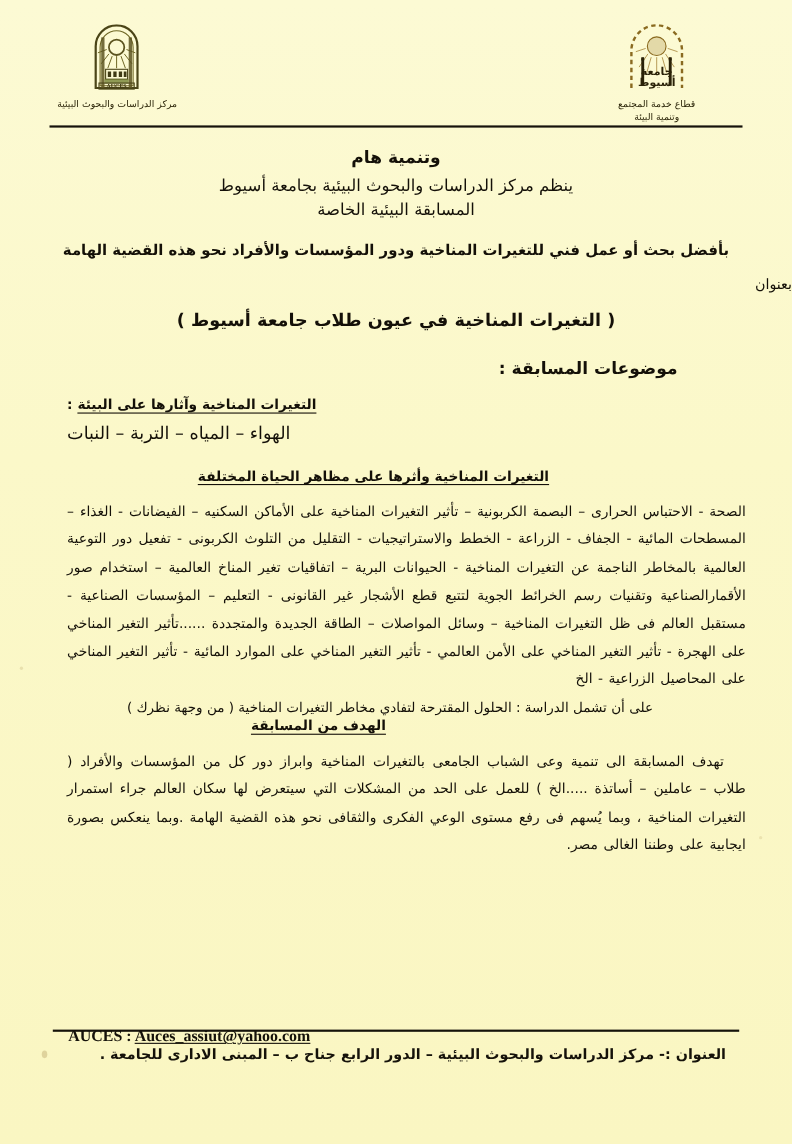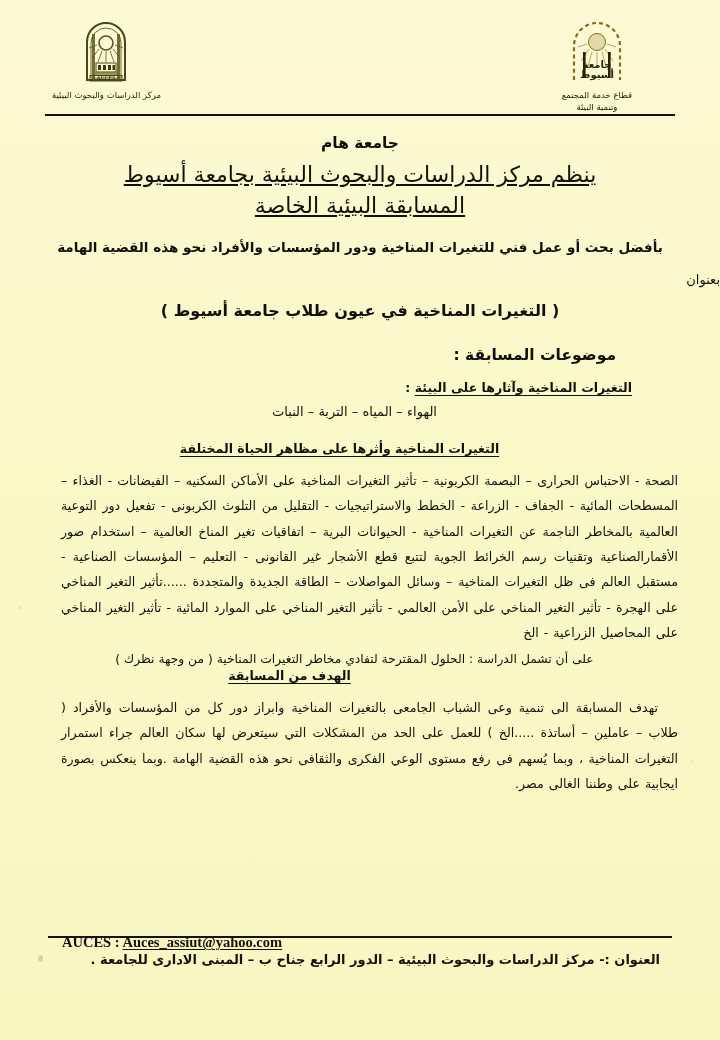--- a/index.html
+++ b/index.html
@@ -65,24 +65,23 @@
     margin-top: 24px;
   }
   .t-announce {
     font-size: 15.5px;
     font-weight: bold;
     letter-spacing: .5px;
     margin-bottom: 7px;
     color: #141008;
   }
   .t-line2, .t-line3 {
-    font-size: 22px;
+    font-size: 15px;
     line-height: 1.42;
     color: #141008;
-    text-decoration: underline;
   }
 
   .subtitle {
     text-align: center;
     font-size: 13.5px;
     font-weight: bold;
     margin-top: 16px;
     padding: 0 34px;
     line-height: 1.5;
     color: #141008;
@@ -111,32 +110,32 @@
     font-weight: bold;
     text-align: right;
     margin-top: 26px;
     padding-right: 62px;
     color: #141008;
     letter-spacing: -0.3px;
   }
   .sub-head {
     font-size: 12.5px;
     font-weight: bold;
-    text-align: right;
+    text-align: left;
     margin-top: 16px;
     padding-right: 46px;
     color: #141008;
   }
   .sub-head span.u {
     text-decoration: underline;
     text-underline-offset: 3px;
   }
   .sub-list {
-    font-size: 13px;
-    text-align: center;
+    font-size: 16px;
+    text-align: left;
     margin-top: 9px;
     padding-right: 30px;
     color: #141008;
   }
   .sub-head2 {
     font-size: 12.5px;
     font-weight: bold;
     text-align: center;
     margin-top: 22px;
     padding-right: 60px;
@@ -281,21 +280,21 @@
       <div class="logo-caption two-line">
         <div>قطاع خدمة المجتمع</div>
         <div>وتنمية البيئة</div>
       </div>
     </div>
 
     <hr class="hr-top">
   </div>
 
   <div class="titles">
-    <div class="t-announce">جامعة هام</div>
+    <div class="t-announce">وتنمية هام</div>
     <div class="t-line2">ينظم مركز الدراسات والبحوث البيئية بجامعة أسيوط</div>
     <div class="t-line3">المسابقة البيئية الخاصة</div>
   </div>
 
   <div class="subtitle">بأفضل بحث أو عمل فني للتغيرات المناخية ودور المؤسسات والأفراد نحو هذه القضية الهامة</div>
   <div class="word-benwan">بعنوان</div>
   <div class="t-competition-name">( التغيرات المناخية في عيون طلاب جامعة أسيوط )</div>
 
   <div class="content">
 

